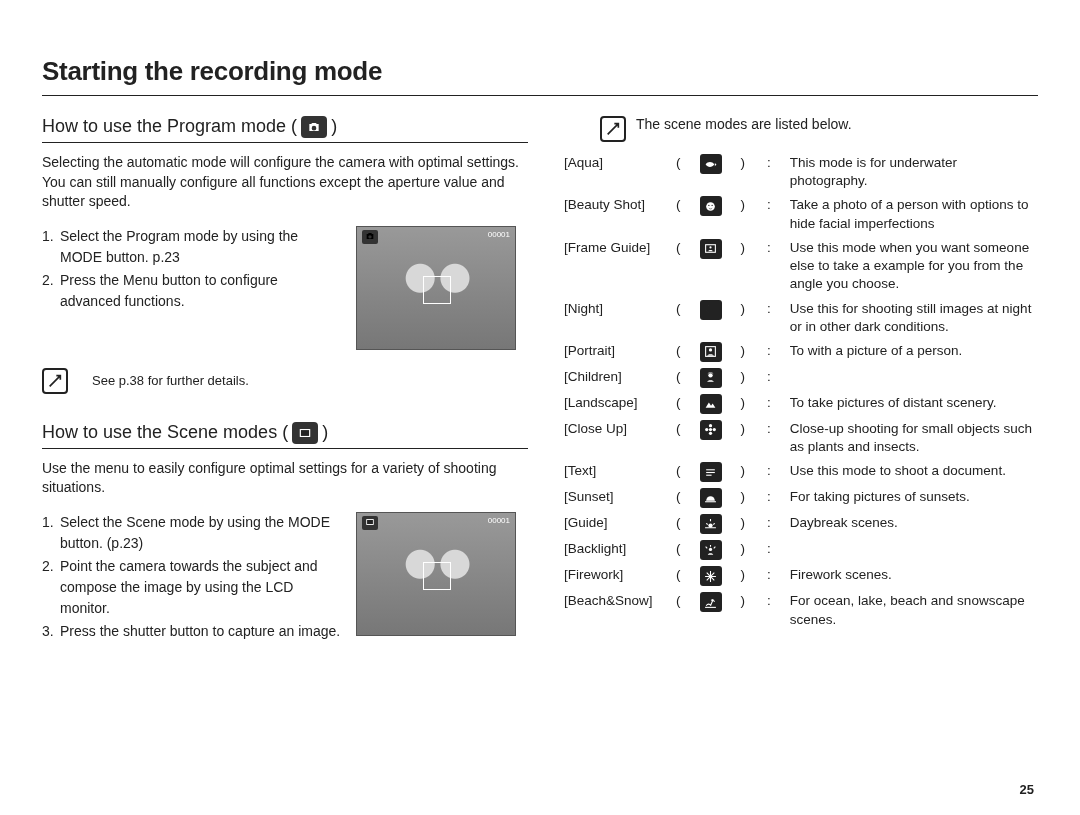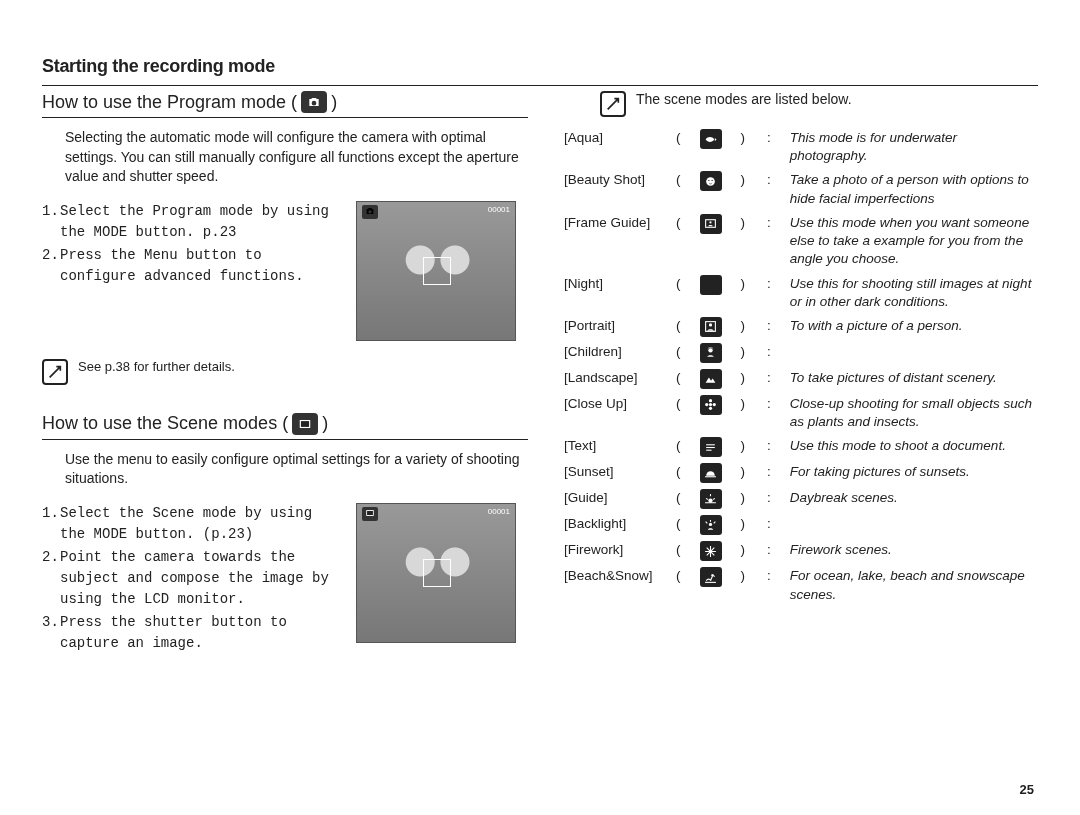--- a/index.html
+++ b/index.html
@@ -6,99 +6,99 @@
   body {
     width: 1080px;
     height: 815px;
     background: #fff;
     font-family: Arial, Helvetica, sans-serif;
     color: #222;
     padding: 56px 42px 20px 42px;
     position: relative;
   }
   h1.title {
-    font-size: 18px;
+    font-size: 26px;
     font-weight: bold;
     border-bottom: 1.5px solid #222;
     padding-bottom: 8px;
-    margin-bottom: 5px;
+    margin-bottom: 20px;
     letter-spacing: -0.3px;
   }
   .cols { display: flex; gap: 36px; }
   .col-left { width: 486px; }
   .col-right { flex: 1; }
   .section-hdr {
     font-size: 18px;
     font-weight: normal;
     border-bottom: 1px solid #222;
     padding-bottom: 4px;
     margin-bottom: 10px;
     display: flex;
-    align-items: center;
+    align-items: flex-start;
     gap: 4px;
   }
   .mode-icon {
     display: inline-flex;
     width: 26px; height: 22px;
     background: #333;
     border-radius: 4px;
     align-items: center;
     justify-content: center;
     color: #fff;
     font-size: 11px;
     vertical-align: middle;
     position: relative;
   }
   .mode-icon svg { width: 14px; height: 14px; fill: #fff; }
-  .body-text { font-size: 14px; line-height: 1.4; margin-left: 23px; }
+  .body-text { font-size: 14px; line-height: 1.4; }
   .body-block { margin-bottom: 14px; }
   .step-row { display: flex; align-items: flex-start; gap: 14px; margin-bottom: 18px;}
   ol.steps { list-style: none; counter-reset: st; font-size: 14px; line-height: 1.5; width: 300px;}
-  ol.steps li { counter-increment: st; padding-left: 18px; position: relative; margin-bottom: 2px; font-family: Liberation Mono, monospace;}
+  ol.steps li { counter-increment: st; padding-left: 18px; position: relative; margin-bottom: 2px;}
   ol.steps li::before { content: counter(st) "."; position: absolute; left:0; }
   .lcd-thumb {
-    width: 160px; height: 140px;
+    width: 160px; height: 124px;
     background: linear-gradient(#888,#aaa);
     border: 1px solid #555;
     position: relative;
     flex-shrink: 0;
     overflow: hidden;
     text-align: right;
   }
   .lcd-thumb::before {
     content:"";
     position:absolute; inset:0;
     background:
       radial-gradient(circle at 40% 42%, #d8d8d8 14px, transparent 15px),
       radial-gradient(circle at 62% 42%, #d8d8d8 14px, transparent 15px),
       linear-gradient(#999,#777);
   }
   .lcd-top { position:absolute; top:3px; left:5px; right:5px; display:flex; justify-content:space-between; font-size:8px; color:#fff;}
   .lcd-center { position:absolute; top:40%; left:42%; width:28px; height:28px; border:1px solid #fff;}
   .lcd-badge { background:#333; padding:1px 3px; border-radius:2px;}
-  .note-row { display:flex; align-items:flex-start; gap:10px; margin: 6px 0 28px 0; font-size:13px;}
+  .note-row { display:flex; align-items:center; gap:24px; margin: 6px 0 28px 0; font-size:13px;}
   .note-icon {
     width:26px; height:26px; border:2px solid #222; border-radius:4px;
     display:flex; align-items:center; justify-content:center; font-weight:bold;
     font-size:14px; flex-shrink:0; position:relative;
   }
   .note-icon svg { width:16px; height:16px; stroke:#222; fill:none; stroke-width:2.5;}
   .scene-intro { display:flex; align-items:flex-start; gap:10px; font-size:14px; margin-bottom:12px;padding-left:36px;}
   .scene-table { font-size:13.5px; line-height:1.35; }
   .scene-row { display:flex; align-items:flex-start; margin-bottom:6px; gap:16px;}
   .scene-label { width: 96px; flex-shrink:0; }
   .scene-paren { flex-shrink:0; }
   .scene-icon {
     display:inline-flex; width:22px; height:20px; background:#222; border-radius:3px;
     align-items:center; justify-content:center; vertical-align:middle; margin: 0 3px;
     flex-shrink:0;
   }
   .scene-icon svg { width:13px; height:13px; fill:#fff; }
   .scene-colon { margin: 0 3px 0 6px; flex-shrink:0;}
-  .scene-desc { flex:1;font-style:italic; }
+  .scene-desc { flex:1; }
   .page-num { position:absolute; bottom:18px; right:46px; font-size:13px; font-weight:bold;}
 </style>
 </head>
 <body>
 
 <svg width="0" height="0" style="position:absolute">
   <symbol id="sym-camera" viewBox="0 0 24 24">
       <path d="M4 7h3l2-2h6l2 2h3v12H4z M12 10a4 4 0 100 8 4 4 0 000-8z"></path>
     </symbol>
   <symbol id="sym-scene" viewBox="0 0 24 24">

